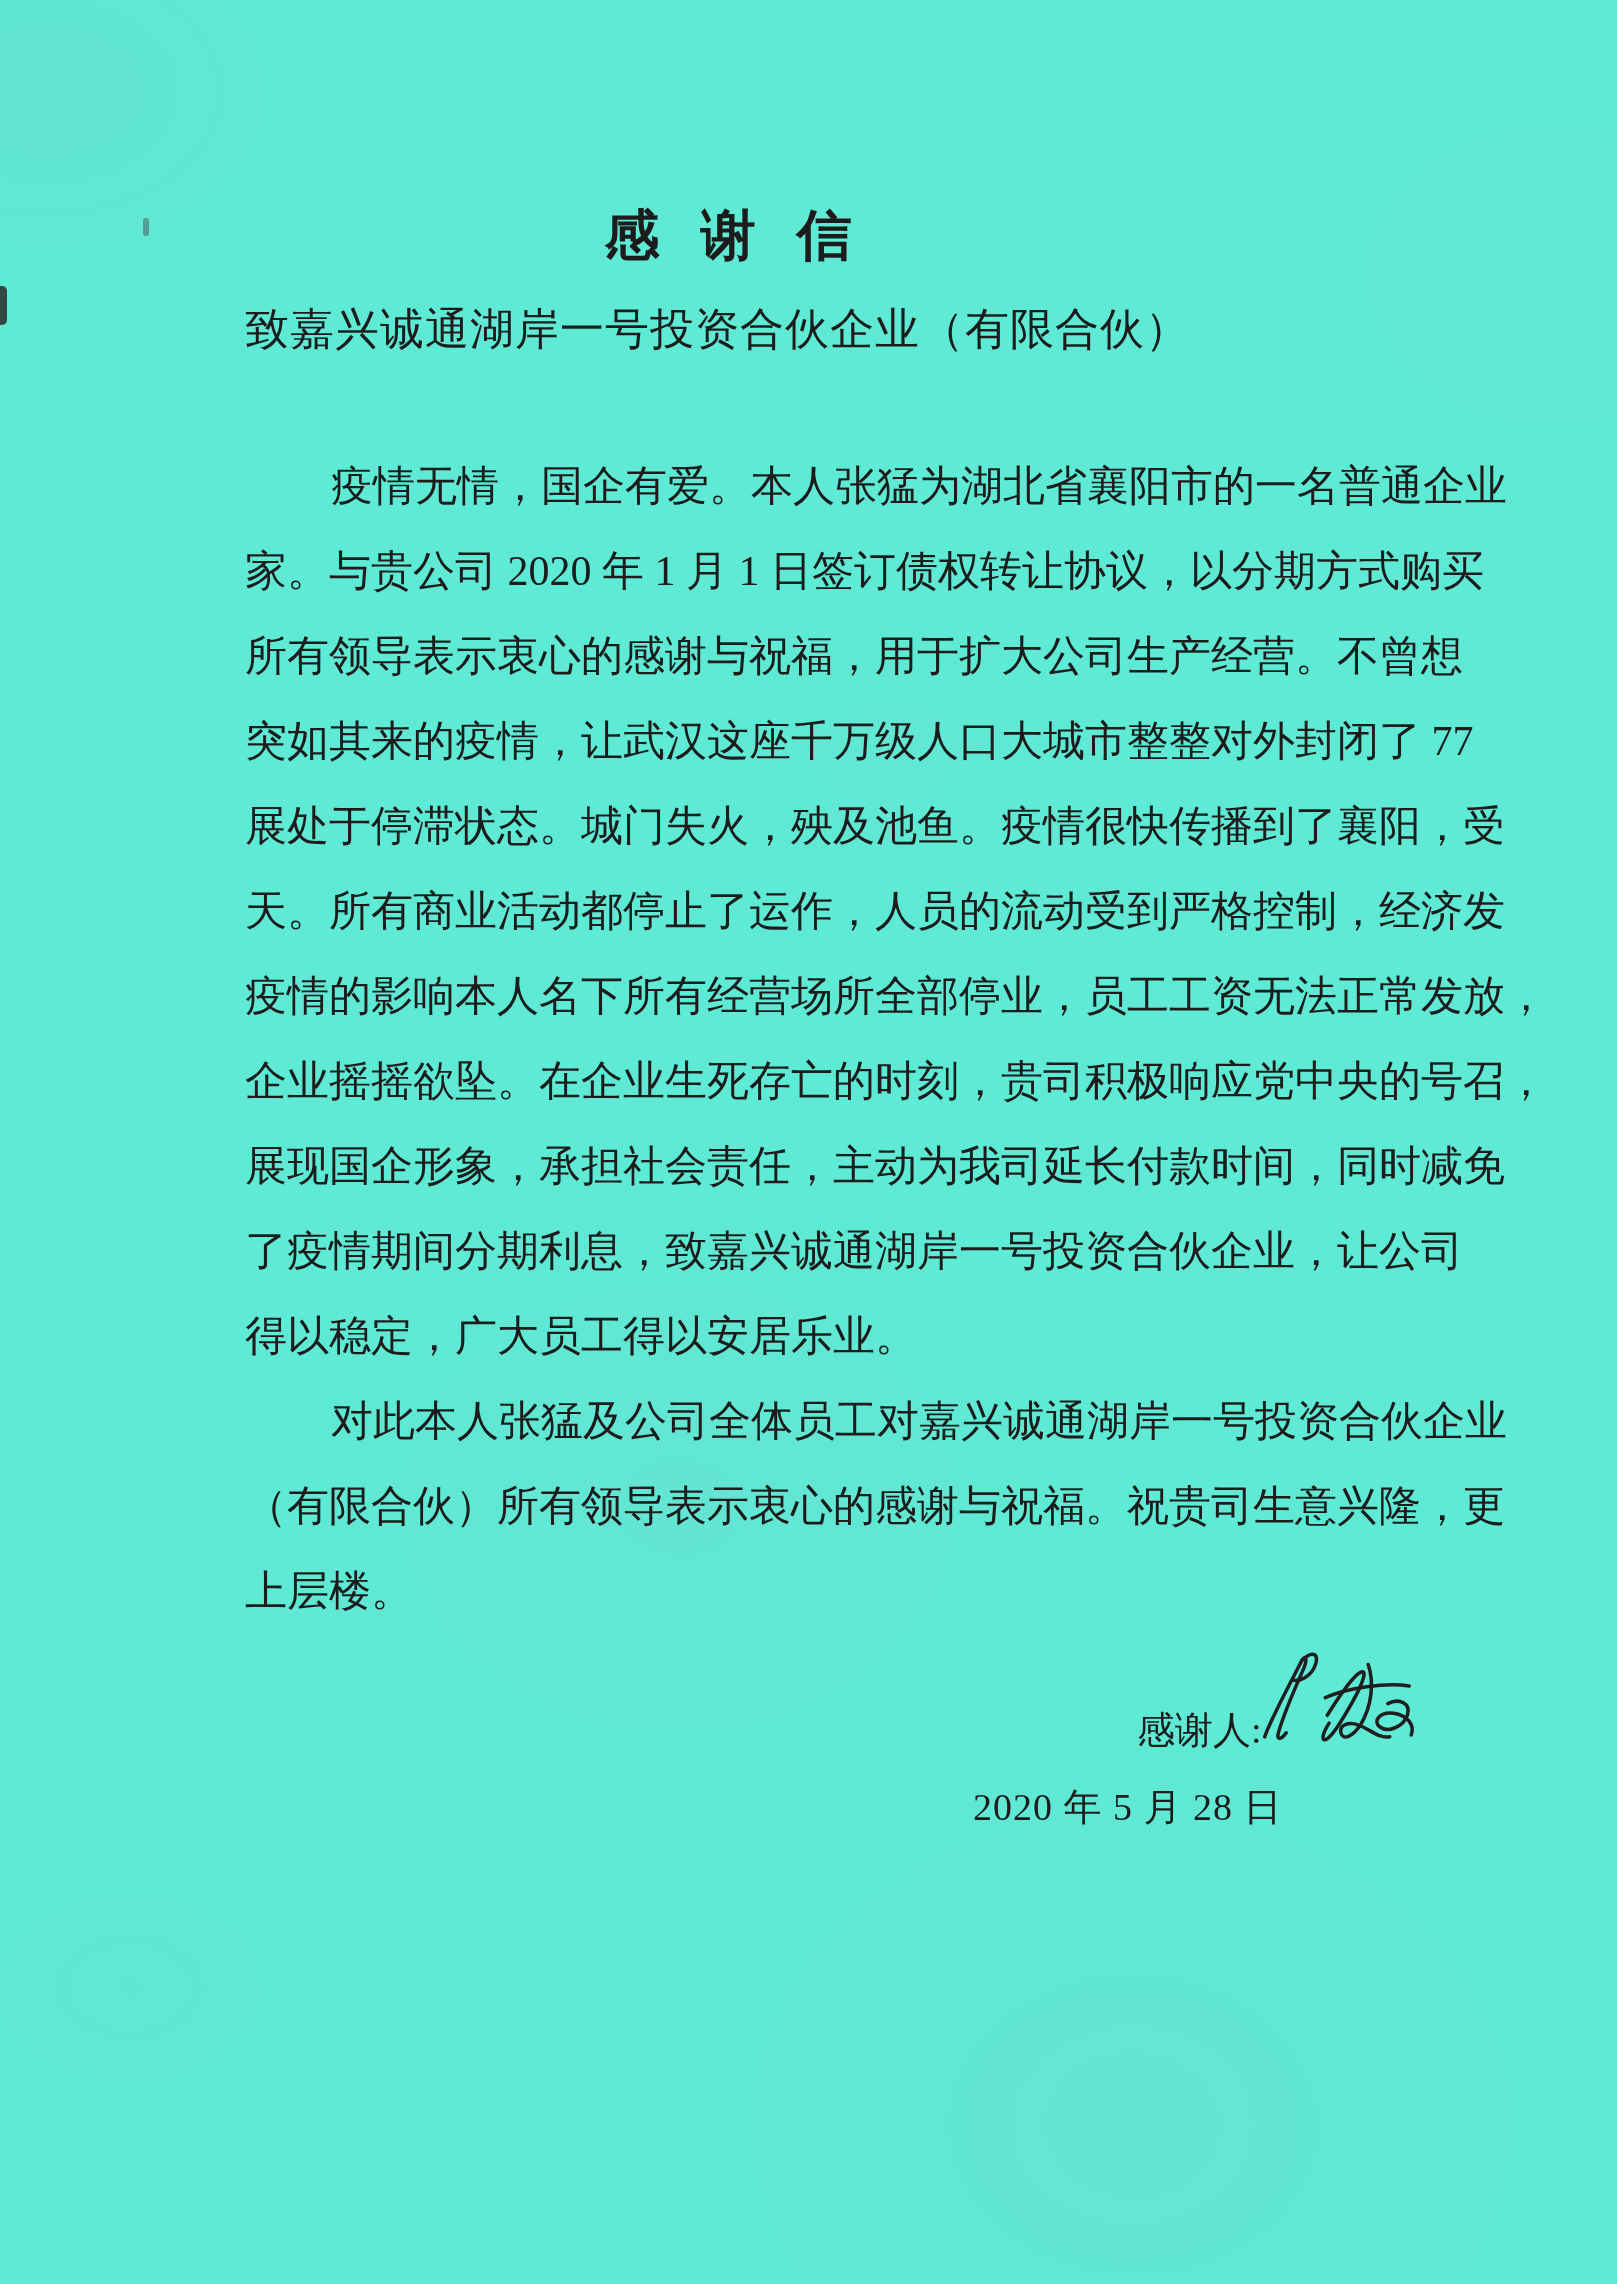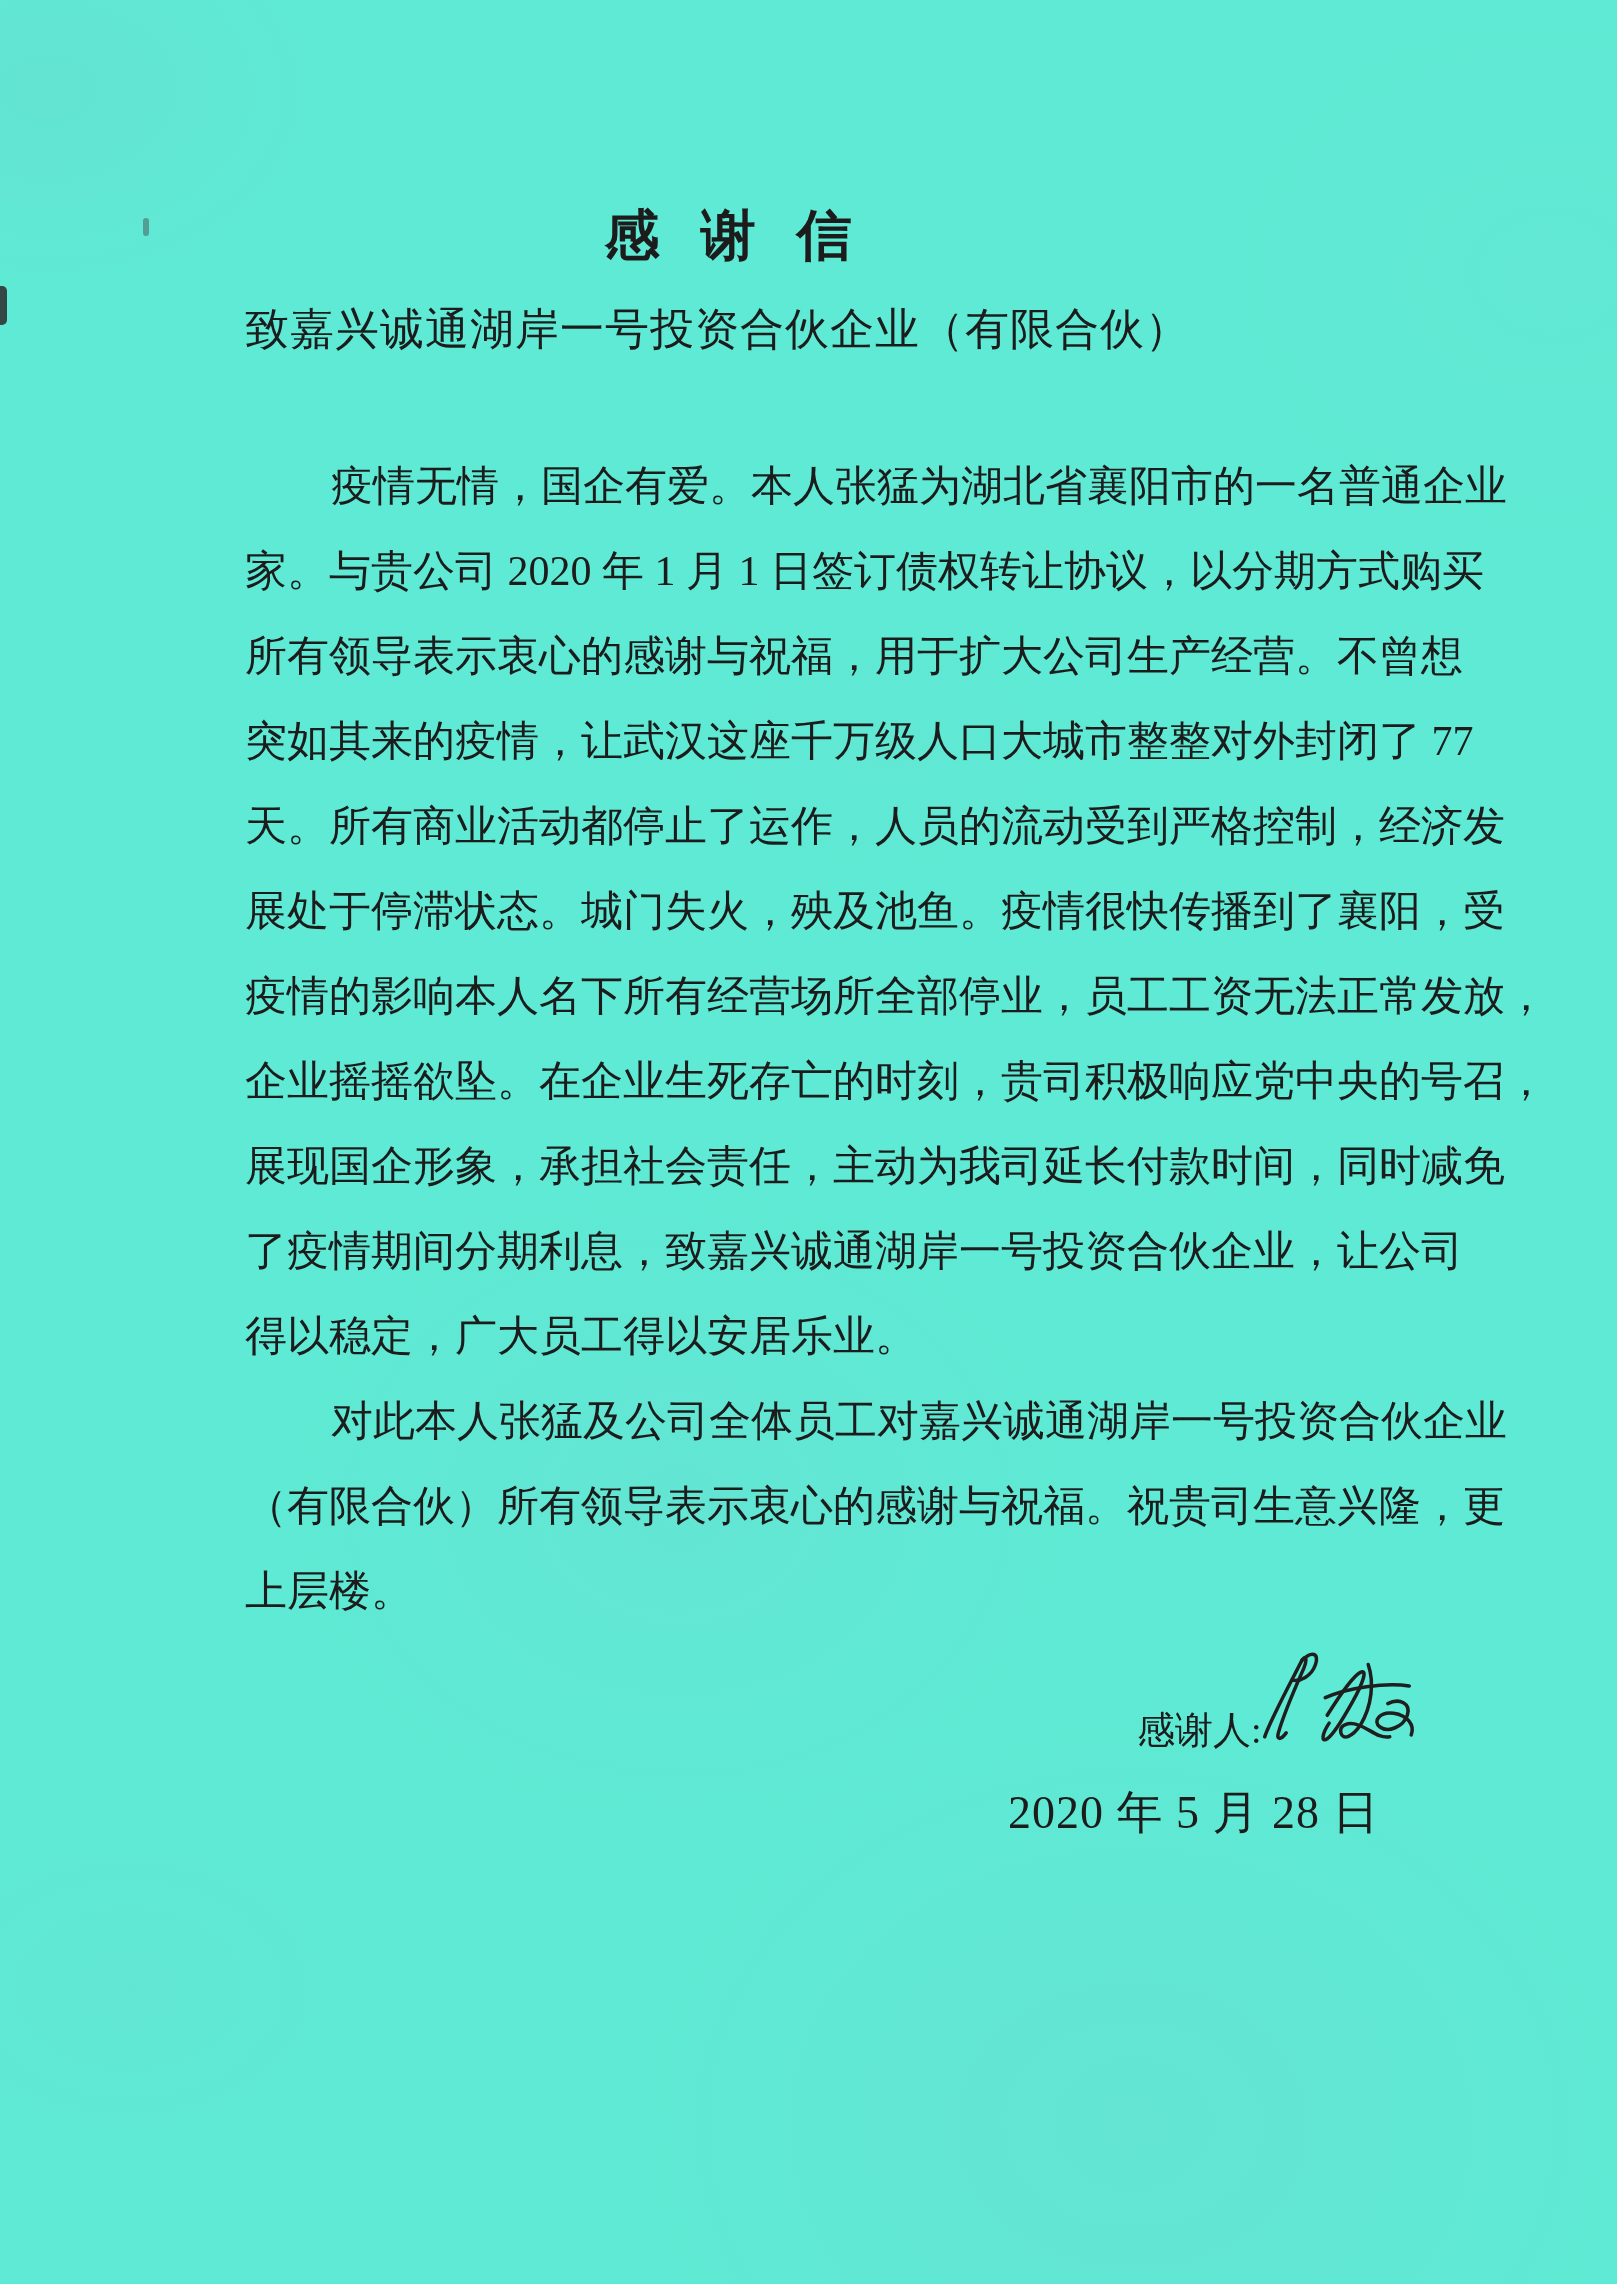--- a/index.html
+++ b/index.html
@@ -65,43 +65,43 @@
   .body-line.indent{ text-indent:86px; }
 
   .sig-label{
     position:absolute;left:1137px;top:1705px;
     font-size:38px;font-weight:400;white-space:nowrap;
   }
   .sig-scribble{
     position:absolute;left:1243px;top:1643px;width:186px;height:127px;
   }
   .date-line{
-    position:absolute;left:1008px;top:1782px;
-    font-size:46px;white-space:nowrap;letter-spacing:1px;
+    position:absolute;left:973px;top:1782px;
+    font-size:38px;white-space:nowrap;letter-spacing:1px;
   }
 </style>
 </head>
 <body>
 
 <div class="page">
   <div class="scan-tint"></div>
   <div class="edge-mark"></div>
   <div class="edge-dot"></div>
 
   <div class="title">感 谢 信</div>
 
   <div class="addressee">致嘉兴诚通湖岸一号投资合伙企业（有限合伙）</div>
 
   <div class="body-col">
     <div class="body-line indent">疫情无情，国企有爱。本人张猛为湖北省襄阳市的一名普通企业</div>
     <div class="body-line">家。与贵公司 2020 年 1 月 1 日签订债权转让协议，以分期方式购买</div>
     <div class="body-line">所有领导表示衷心的感谢与祝福，用于扩大公司生产经营。不曾想</div>
     <div class="body-line">突如其来的疫情，让武汉这座千万级人口大城市整整对外封闭了 77</div>
+    <div class="body-line">展处于停滞状态。城门失火，殃及池鱼。疫情很快传播到了襄阳，受</div>
     <div class="body-line">天。所有商业活动都停止了运作，人员的流动受到严格控制，经济发</div>
-    <div class="body-line">展处于停滞状态。城门失火，殃及池鱼。疫情很快传播到了襄阳，受</div>
     <div class="body-line">疫情的影响本人名下所有经营场所全部停业，员工工资无法正常发放，</div>
     <div class="body-line">企业摇摇欲坠。在企业生死存亡的时刻，贵司积极响应党中央的号召，</div>
     <div class="body-line">展现国企形象，承担社会责任，主动为我司延长付款时间，同时减免</div>
     <div class="body-line">了疫情期间分期利息，致嘉兴诚通湖岸一号投资合伙企业，让公司</div>
     <div class="body-line pend">得以稳定，广大员工得以安居乐业。</div>
     <div class="body-line indent">对此本人张猛及公司全体员工对嘉兴诚通湖岸一号投资合伙企业</div>
     <div class="body-line">（有限合伙）所有领导表示衷心的感谢与祝福。祝贵司生意兴隆，更</div>
     <div class="body-line pend">上层楼。</div>
   </div>
 

